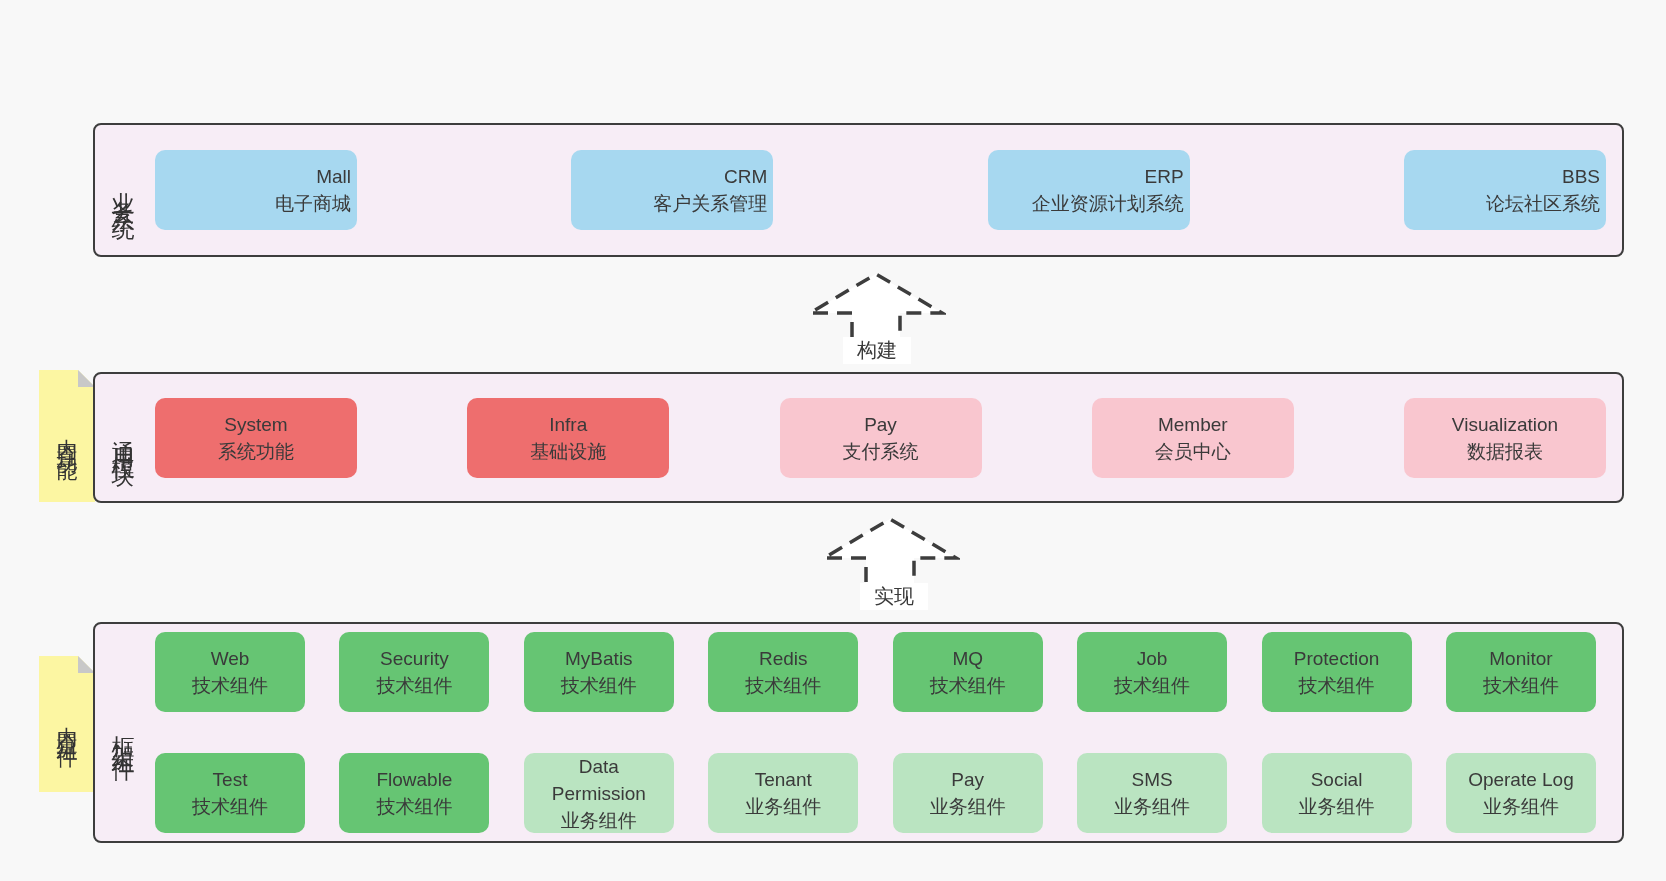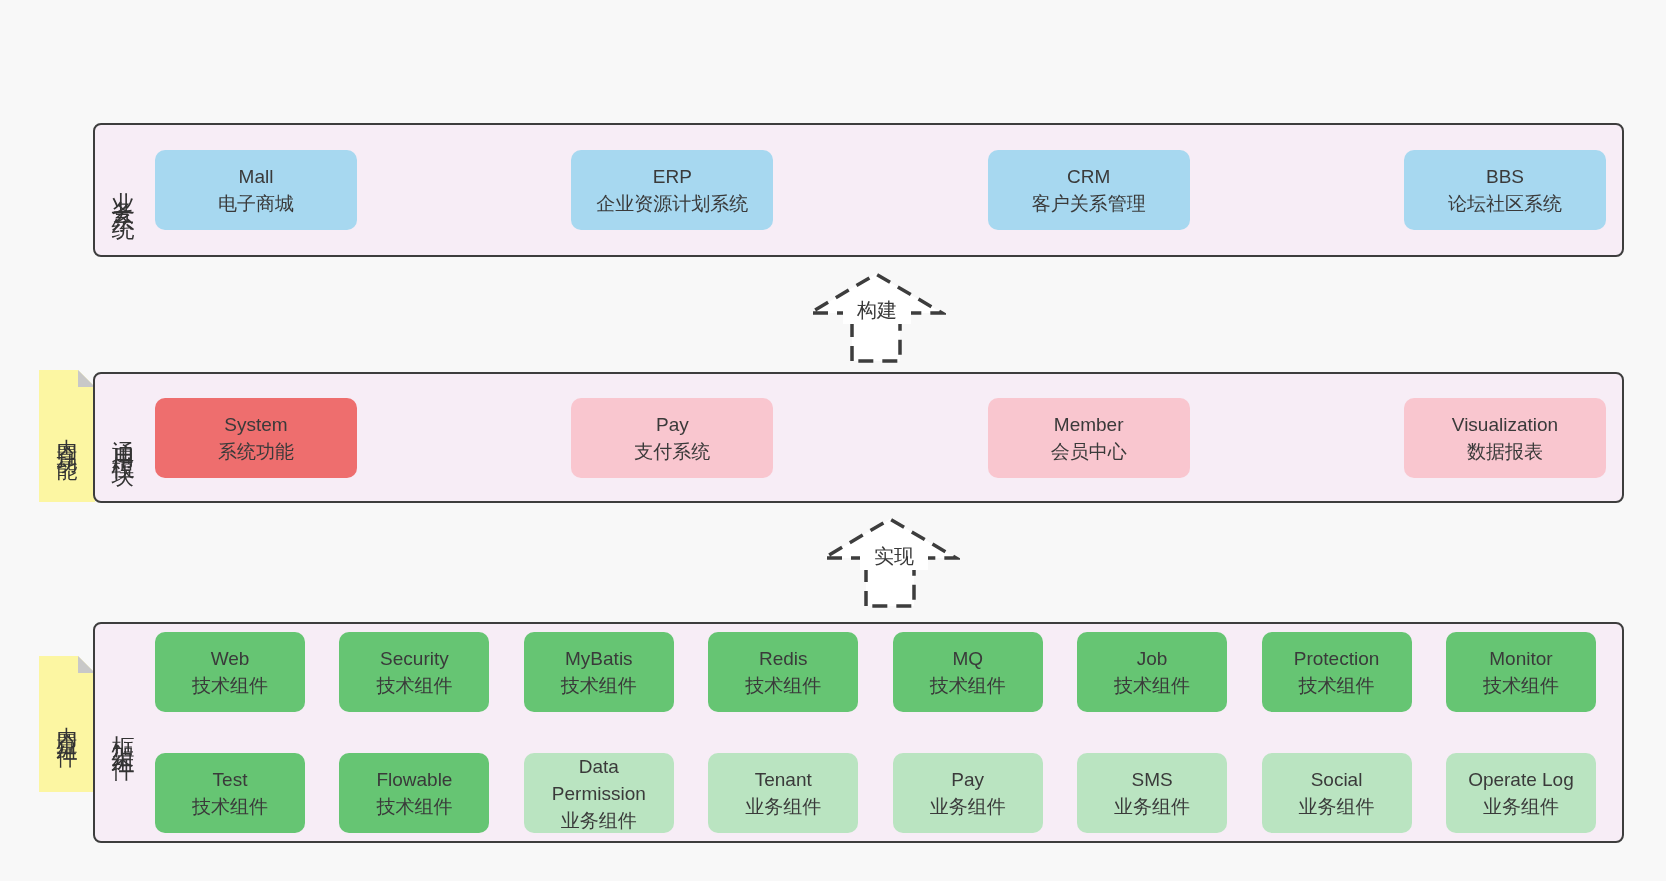--- a/index.html
+++ b/index.html
@@ -60,21 +60,21 @@
     align-items:center;justify-content:center;
     text-align:center;
     font-size:19px;
     line-height:27px;
     color:#3a3a3a;
     box-sizing:border-box;
     padding:2px 6px;
   }
   .band-3 .box{width:150px;}
   .box .t{white-space:normal;}
-  .blue{background:#a7d8f0;}
+  .blue{background:#a7d8f0;align-items:flex-end;}
   .red{background:#ee6e6e;}
   .pink{background:#f9c6cf;}
   .green{background:#66c573;}
   .lightgreen{background:#bae4c1;}
   
   .note{
     position:absolute;
     width:56px;
     background:#fcf6a2;
     display:flex;align-items:center;justify-content:center;
@@ -103,20 +103,21 @@
   
   .arrow{position:absolute;z-index:0;}
   .arrow-label{
     position:absolute;
     background:#ffffff;
     font-size:20px;
     color:#3a3a3a;
     padding:0 3px;
     text-align:center;
     z-index:2;
+    margin-top:40px;
   }
   .arrow-label-1{left:843px;top:297px;width:62px;}
   .arrow-label-2{left:860px;top:543px;width:62px;}
 </style>
 </head>
 <body>
 
 <div class="canvas">
 
   <div class="note note-2">
@@ -127,46 +128,50 @@
   </div>
 
   <div class="band band-1">
     <div class="vtitle">业务系统</div>
     <div class="boxes">
       <div class="box blue">
         <div class="t">Mall</div>
         <div class="s">电子商城</div>
       </div>
       <div class="box blue">
+        <div class="t">CRM</div>
+        <div class="s">客户关系管理</div>
+      </div>
+      <div class="box blue">
         <div class="t">ERP</div>
         <div class="s">企业资源计划系统</div>
-      </div>
-      <div class="box blue">
-        <div class="t">CRM</div>
-        <div class="s">客户关系管理</div>
       </div>
       <div class="box blue">
         <div class="t">BBS</div>
         <div class="s">论坛社区系统</div>
       </div>
     </div>
   </div>
 
   <svg class="arrow" style="left:806px;top:271px;" width="140" height="92" viewBox="0 0 140 92">
     <path d="M46 90 L46 42 L4 42 L70 3 L136 42 L94 42 L94 90 Z" fill="#ffffff" stroke="#3d3d3d" stroke-width="3.5" stroke-dasharray="15 9"></path>
   </svg>
   <div class="arrow-label arrow-label-1">构建</div>
 
   <div class="band band-2">
     <div class="vtitle">通用模块</div>
     <div class="boxes">
       <div class="box red">
         <div class="t">System</div>
         <div class="s">系统功能</div>
       </div>
+      <div class="box red">
+        <div class="t">Infra</div>
+        <div class="s">基础设施</div>
+      </div>
       <div class="box pink">
         <div class="t">Pay</div>
         <div class="s">支付系统</div>
       </div>
       <div class="box pink">
         <div class="t">Member</div>
         <div class="s">会员中心</div>
       </div>
       <div class="box pink">
         <div class="t">Visualization</div>

